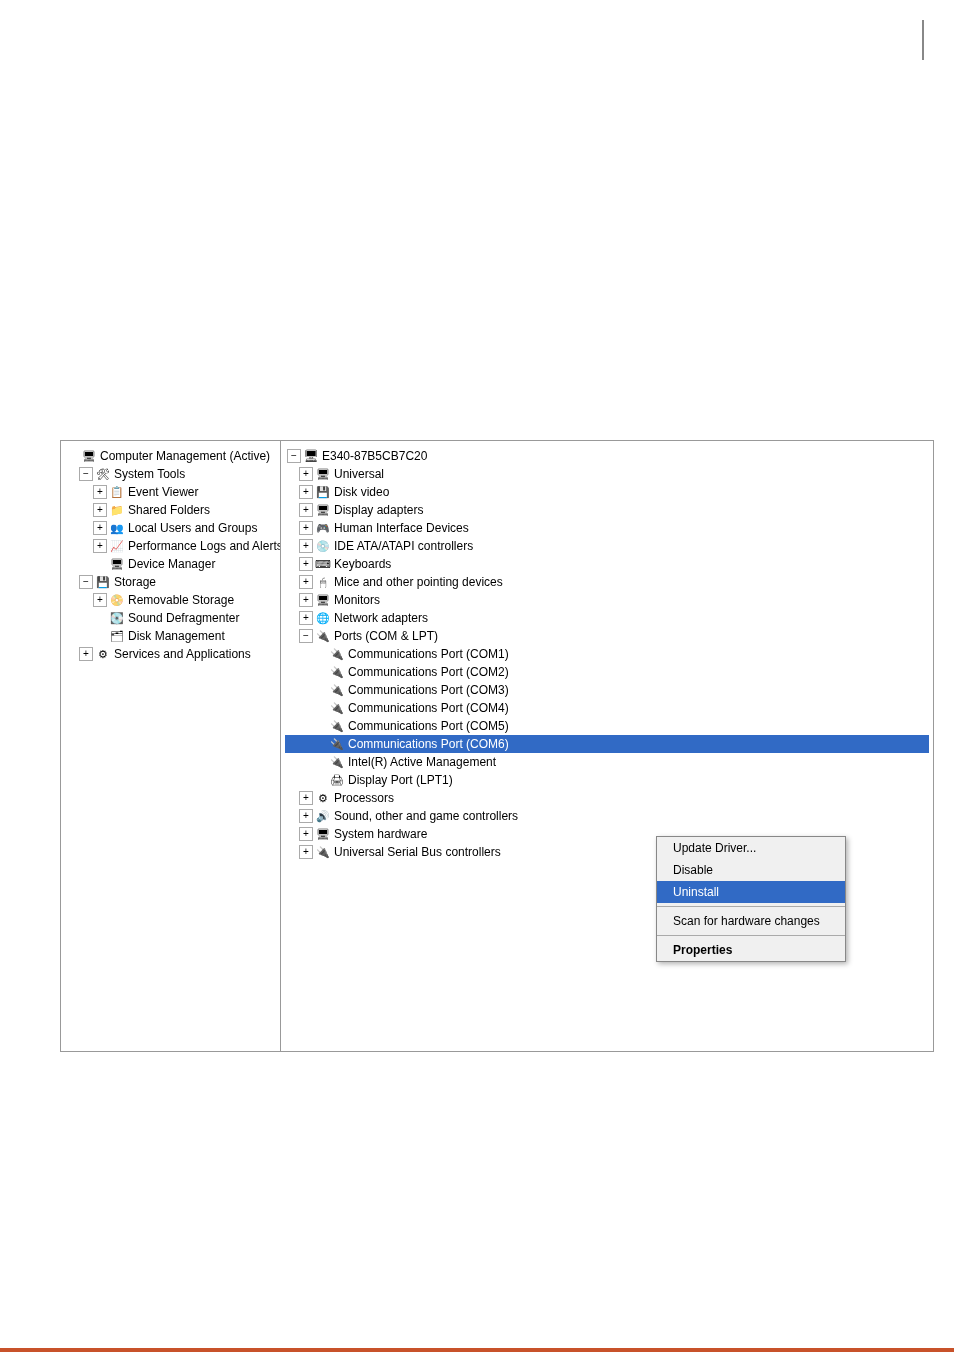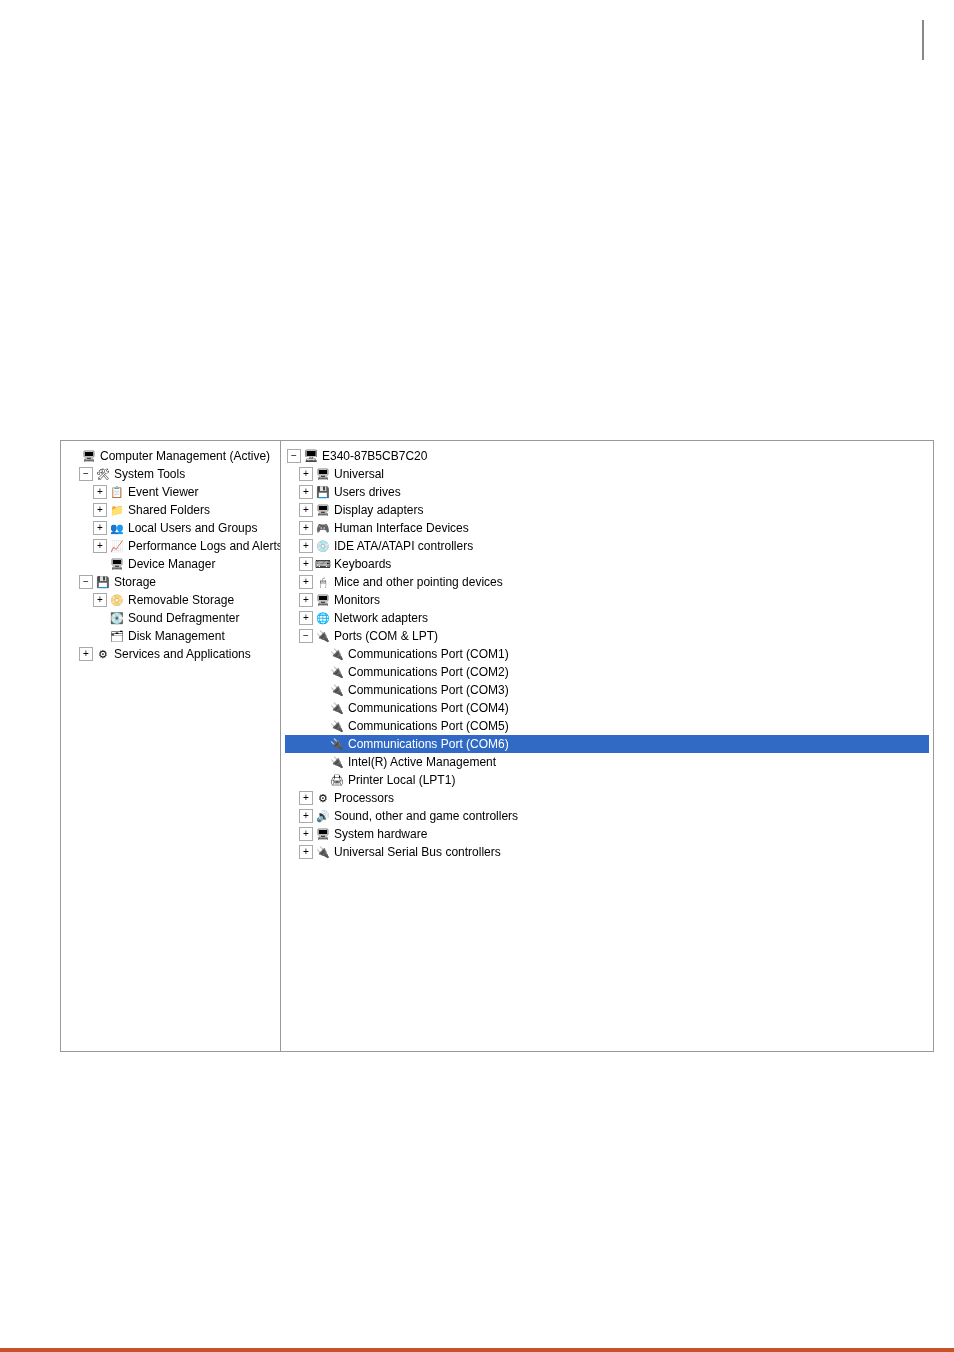--- a/index.html
+++ b/index.html
@@ -223,21 +223,21 @@
           <span class="label">E340-87B5CB7C20</span>
         </div>
         <div class="tree-item" style="padding-left: 14px;">
           <span class="expander">+</span>
           <span class="icon" style="font-size:11px;">🖥</span>
           <span class="label">Universal</span>
         </div>
         <div class="tree-item" style="padding-left: 14px;">
           <span class="expander">+</span>
           <span class="icon" style="font-size:11px;">💾</span>
-          <span class="label">Users drives</span>
+          <span class="label">Disk video</span>
         </div>
         <div class="tree-item" style="padding-left: 14px;">
           <span class="expander">+</span>
           <span class="icon" style="font-size:11px;">🖥</span>
           <span class="label">Display adapters</span>
         </div>
         <div class="tree-item" style="padding-left: 14px;">
           <span class="expander">+</span>
           <span class="icon" style="font-size:11px;">🎮</span>
           <span class="label">Human Interface Devices</span>
@@ -303,21 +303,21 @@
           <span class="label">Communications Port (COM6)</span>
         </div>
         <div class="tree-item" style="padding-left: 28px;">
           <span style="display:inline-block;width:14px;margin-right:2px;"></span>
           <span class="icon" style="font-size:11px;">🔌</span>
           <span class="label">Intel(R) Active Management</span>
         </div>
         <div class="tree-item" style="padding-left: 28px;">
           <span style="display:inline-block;width:14px;margin-right:2px;"></span>
           <span class="icon" style="font-size:11px;">🖨</span>
-          <span class="label">Printer Local (LPT1)</span>
+          <span class="label">Display Port (LPT1)</span>
         </div>
         <div class="tree-item" style="padding-left: 14px;">
           <span class="expander">+</span>
           <span class="icon" style="font-size:11px;">⚙</span>
           <span class="label">Processors</span>
         </div>
         <div class="tree-item" style="padding-left: 14px;">
           <span class="expander">+</span>
           <span class="icon" style="font-size:11px;">🔊</span>
           <span class="label">Sound, other and game controllers</span>
@@ -327,17 +327,28 @@
           <span class="icon" style="font-size:11px;">🖥</span>
           <span class="label">System hardware</span>
         </div>
         <div class="tree-item" style="padding-left: 14px;">
           <span class="expander">+</span>
           <span class="icon" style="font-size:11px;">🔌</span>
           <span class="label">Universal Serial Bus controllers</span>
         </div>
       </div>
 
+    <div class="context-menu">
+      <div id="context-menu-items">
+          <div class="context-menu-item">Update Driver...</div>
+          <div class="context-menu-item">Disable</div>
+          <div class="context-menu-item highlighted">Uninstall</div>
+          <div class="context-menu-separator"></div>
+          <div class="context-menu-item">Scan for hardware changes</div>
+          <div class="context-menu-separator"></div>
+          <div class="context-menu-item bold-item">Properties</div>
+        </div>
+    </div>
   </div>
 
 </div>
 
 <div class="bottom-line"></div>
 
 </body></html>

